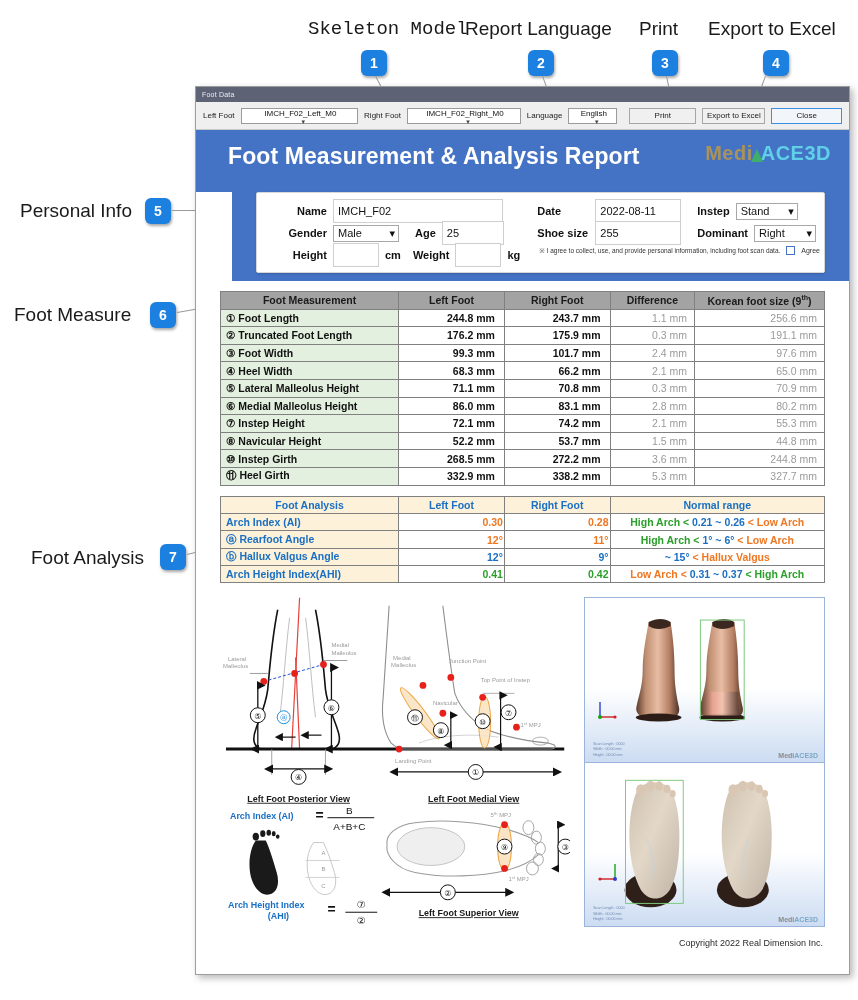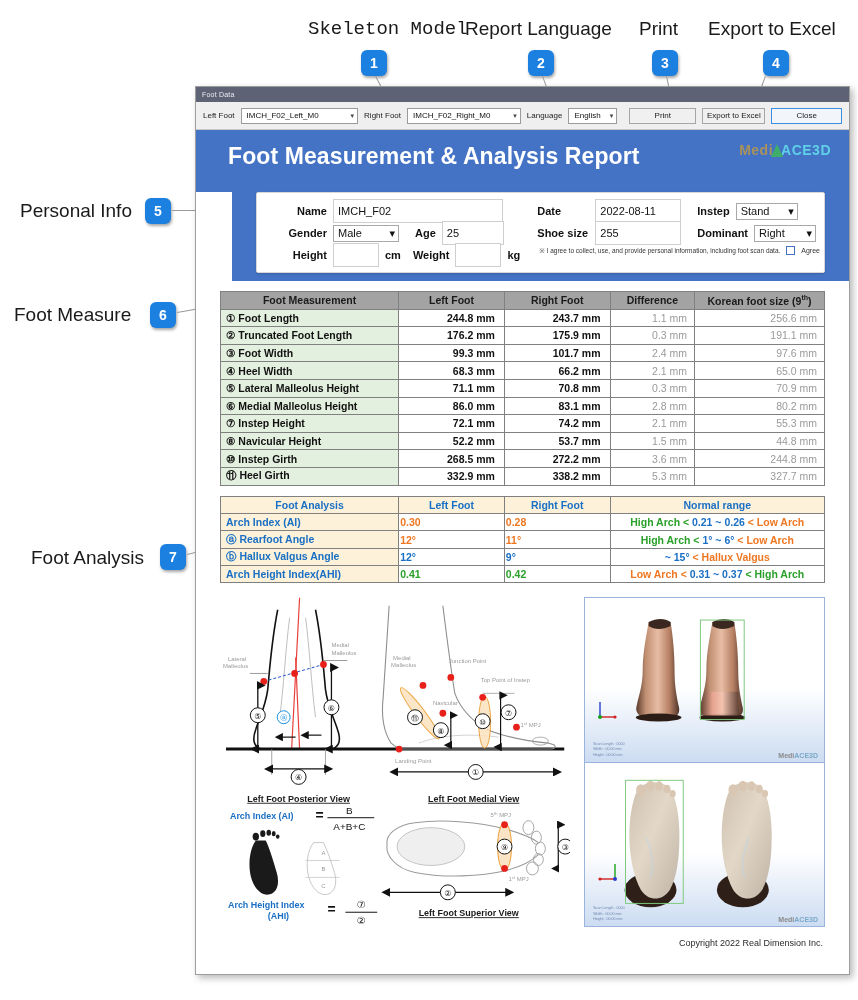--- a/index.html
+++ b/index.html
@@ -61,21 +61,21 @@
     font-size: 8px;
     color: #222;
   }
   .tb-label { white-space: nowrap; color:#222; font-size:8px; }
   .combo {
     height: 16px;
     background: #fff;
     border: 1px solid #9b9b9b;
     display: flex; align-items: center; justify-content: space-between;
     padding: 0 3px 0 5px;
-    font-size: 8px; color:#111;
+    font-size: 8px; color:#111;flex-direction:column;
   }
   .combo .chev { font-size: 7px; color: #444; margin-left: 6px; }
   .combo-left { width: 126px; }
   .combo-right { width: 122px; }
   .combo-lang { width: 52px; }
   .btn {
     height: 16px;
     background: #f0f0f0;
     border: 1px solid #a6a6a6;
     font-size: 8px;
@@ -93,21 +93,21 @@
     height: 62px;
     position: relative;
   }
   .report-title {
     position:absolute; left: 32px; top: 13px;
     color: #fff; font-size: 23px; font-weight: bold;
     letter-spacing: .1px;
   }
   .logo {
     position:absolute; right: 18px; top: 12px;
-    font-size: 14px; font-weight: bold; letter-spacing:.5px;
+    font-size: 20px; font-weight: bold; letter-spacing:.5px;
   }
   .logo .medi { color: #a9925c; }
   .logo .ace  { color: #5fd0e8; }
   .logo .tri {
     display:inline-block; width:0;height:0;
     border-left:6px solid transparent;border-right:6px solid transparent;
     border-bottom:13px solid #3fae6a; position:relative; top:2px; margin:0 -2px;
   }
 
   
@@ -152,21 +152,21 @@
   .m-name { background:#e4f0df; font-weight:bold; color:#111; text-align:left; padding-left:5px; }
   .m-val  { background:#fff; font-weight:bold; color:#111; text-align:right; padding-right:9px; }
   .m-diff { background:#fff; color:#9a9a9a; text-align:right; padding-right:7px; }
   .m-kor  { background:#fff; color:#9a9a9a; text-align:right; padding-right:7px; }
   .sup { font-size: 7px; vertical-align: super; }
 
   .analysis-wrap { margin: 10px 24px 0 24px; }
   .analysis-tbl td, .analysis-tbl th { border:1px solid #808080; height: 17.4px; font-size: 10.5px; }
   .analysis-tbl th { background:#fdf2d9; color:#1a6fc4; font-weight:bold; }
   .a-name { background:#fdf2d9; color:#1a6fc4; font-weight:bold; text-align:left; padding-left:5px; }
-  .a-val  { background:#fff; font-weight:bold; text-align:left; }
+  .a-val  { background:#fff; font-weight:bold; text-align:right; }
   .a-range { background:#fff; text-align:center; font-size: 9.5px; font-weight:bold; white-space:nowrap; }
 
   
   .diagram-area { margin: 14px 24px 0 24px; display:flex; gap: 14px; height: 330px; }
   .diagram-left { flex: 1 1 auto; position: relative; }
   .scan-panel {
     width: 242px; border: 1px solid #9ab4dc;
     background: linear-gradient(#ffffff 0%, #ffffff 45%, #dfe9f7 100%);
     position: relative; display:flex; flex-direction:column;
   }

